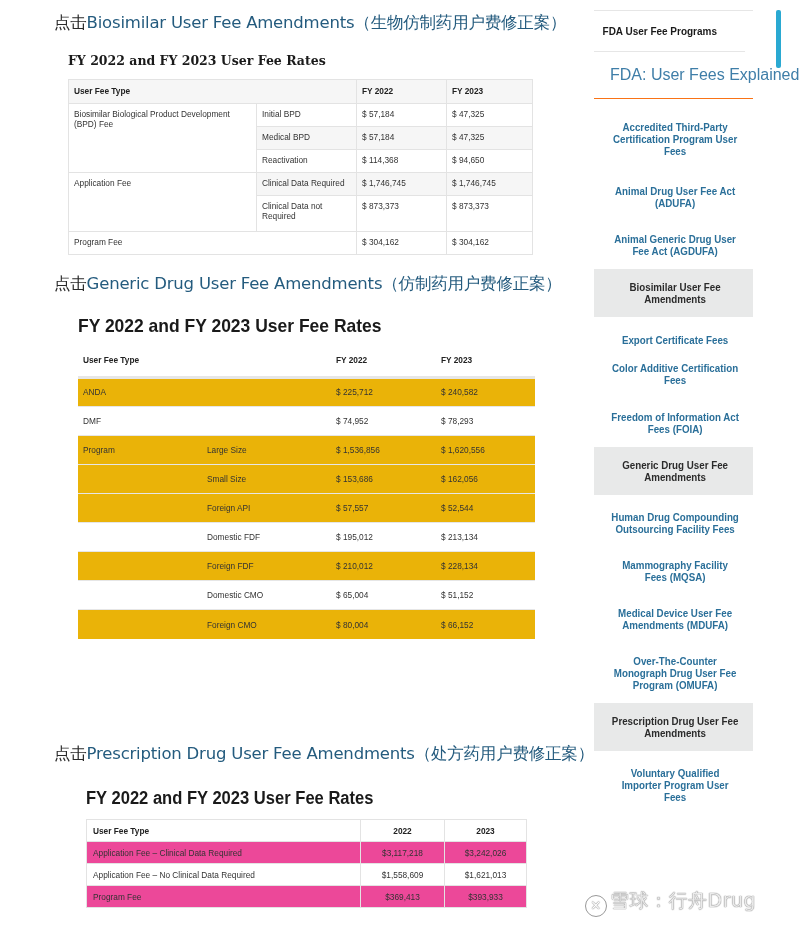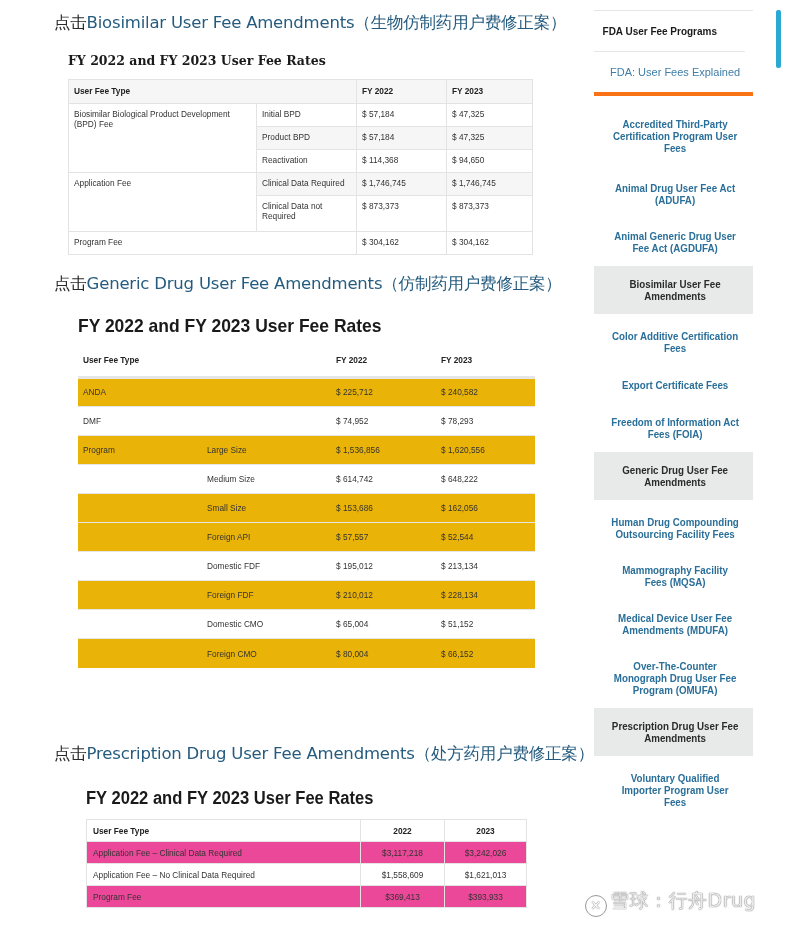--- a/index.html
+++ b/index.html
@@ -43,21 +43,21 @@
     #t3 { left: 86px; top: 819px; width: 441px; border: 1px solid #e3e3e3; }
     #t3 th, #t3 td { padding: 0 6px; height: 22px; vertical-align: middle; border: 1px solid #e3e3e3; }
     #t3 .c { text-align: center; }
     #t3 tr.shade td { background: #ec4899; }
 
     
     .sidebar { position: absolute; left: 594px; top: 10px; width: 159px; }
     .sb-top-rule { border-top: 1px solid #e6e6e6; }
     .sb-header { font-family: "Liberation Sans", sans-serif; font-weight: bold; font-size: 10.5px; color: #1a1a1a;
                  padding: 14px 9px 14px 9px; border-bottom: 1px solid #e6e6e6; transform: scaleX(0.95); transform-origin: left; white-space: nowrap; }
-    .sb-explained { font-size: 11px; color: #3f7ea8; padding: 14px 16px; border-bottom: 4px solid #f97316; white-space: nowrap; cursor: pointer; }
+    .sb-explained { font-size: 16px; color: #3f7ea8; padding: 14px 16px; border-bottom: 1px solid #f97316; white-space: nowrap; cursor: pointer; }
     .sb-list { padding-top: 14px; }
     .sb-item { font-family: "Liberation Sans", sans-serif; font-weight: bold; font-size: 10.5px; line-height: 12px; color: #2a6f99;
                padding: 8px 16px 8px 16px; cursor: pointer; text-align: center; }
     .sb-item.active { background: #e8e9e9; color: #2b2b2b; padding-top: 12px; padding-bottom: 12px; margin-bottom: 8px; margin-top: 0; }
     .sb-item .t { display: inline-block; transform: scaleX(0.93); transform-origin: left; width: 140px; }
 
     .scrollbar { position: absolute; left: 776px; top: 10px; width: 5px; height: 58px; background: #2aa9d2; border-radius: 2px; }
 
     .watermark { position: absolute; left: 585px; top: 888px; white-space: nowrap; font-family: "DejaVu Sans", sans-serif;
                  font-size: 19px; color: rgba(255,255,255,0.85); text-shadow: 0 0 1px #777, 0 0 1px #777; letter-spacing: 0.5px; }
@@ -83,21 +83,21 @@
       </tr>
     </thead>
     <tbody>
       <tr>
         <td rowspan="3" style="width:188px">Biosimilar Biological Product Development (BPD) Fee</td>
         <td style="width:100px">Initial BPD</td>
         <td>$ 57,184</td>
         <td>$ 47,325</td>
       </tr>
       <tr class="shade">
-        <td>Product BPD</td>
+        <td>Medical BPD</td>
         <td>$ 57,184</td>
         <td>$ 47,325</td>
       </tr>
       <tr>
         <td>Reactivation</td>
         <td>$ 114,368</td>
         <td>$ 94,650</td>
       </tr>
       <tr class="shade">
         <td rowspan="2" style="background:#fff">Application Fee</td>
@@ -143,26 +143,20 @@
         <td>DMF</td>
         <td></td>
         <td>$ 74,952</td>
         <td>$ 78,293</td>
       </tr>
       <tr class="shade">
         <td>Program</td>
         <td>Large Size</td>
         <td>$ 1,536,856</td>
         <td>$ 1,620,556</td>
-      </tr>
-      <tr>
-        <td></td>
-        <td>Medium Size</td>
-        <td>$ 614,742</td>
-        <td>$ 648,222</td>
       </tr>
       <tr class="shade">
         <td></td>
         <td>Small Size</td>
         <td>$ 153,686</td>
         <td>$ 162,056</td>
       </tr>
       <tr class="shade">
         <td></td>
         <td>Foreign API</td>
@@ -231,22 +225,22 @@
 
 <nav class="sidebar">
   <div class="sb-top-rule"></div>
   <div class="sb-header">FDA User Fee Programs</div>
   <div class="sb-explained">FDA: User Fees Explained</div>
   <div class="sb-list">
     <div class="sb-item"><span class="t">Accredited Third-Party Certification Program User Fees</span></div>
     <div class="sb-item" style="margin-top:12px"><span class="t">Animal Drug User Fee Act (ADUFA)</span></div>
     <div class="sb-item" style="margin-top:8px"><span class="t">Animal Generic Drug User Fee Act (AGDUFA)</span></div>
     <div class="sb-item active" style="margin-top:4px"><span class="t">Biosimilar User Fee Amendments</span></div>
+    <div class="sb-item" style="margin-top:9px"><span class="t">Export Certificate Fees</span></div>
     <div class="sb-item"><span class="t">Color Additive Certification Fees</span></div>
-    <div class="sb-item" style="margin-top:9px"><span class="t">Export Certificate Fees</span></div>
     <div class="sb-item" style="margin-top:9px"><span class="t">Freedom of Information Act Fees (FOIA)</span></div>
     <div class="sb-item active" style="margin-top:4px"><span class="t">Generic Drug User Fee Amendments</span></div>
     <div class="sb-item"><span class="t">Human Drug Compounding Outsourcing Facility Fees</span></div>
     <div class="sb-item" style="margin-top:8px"><span class="t">Mammography Facility Fees (MQSA)</span></div>
     <div class="sb-item" style="margin-top:8px"><span class="t">Medical Device User Fee Amendments (MDUFA)</span></div>
     <div class="sb-item" style="margin-top:8px"><span class="t">Over-The-Counter Monograph Drug User Fee Program (OMUFA)</span></div>
     <div class="sb-item active" style="margin-top:4px"><span class="t">Prescription Drug User Fee Amendments</span></div>
     <div class="sb-item"><span class="t">Voluntary Qualified Importer Program User Fees</span></div>
   </div>
 </nav>

